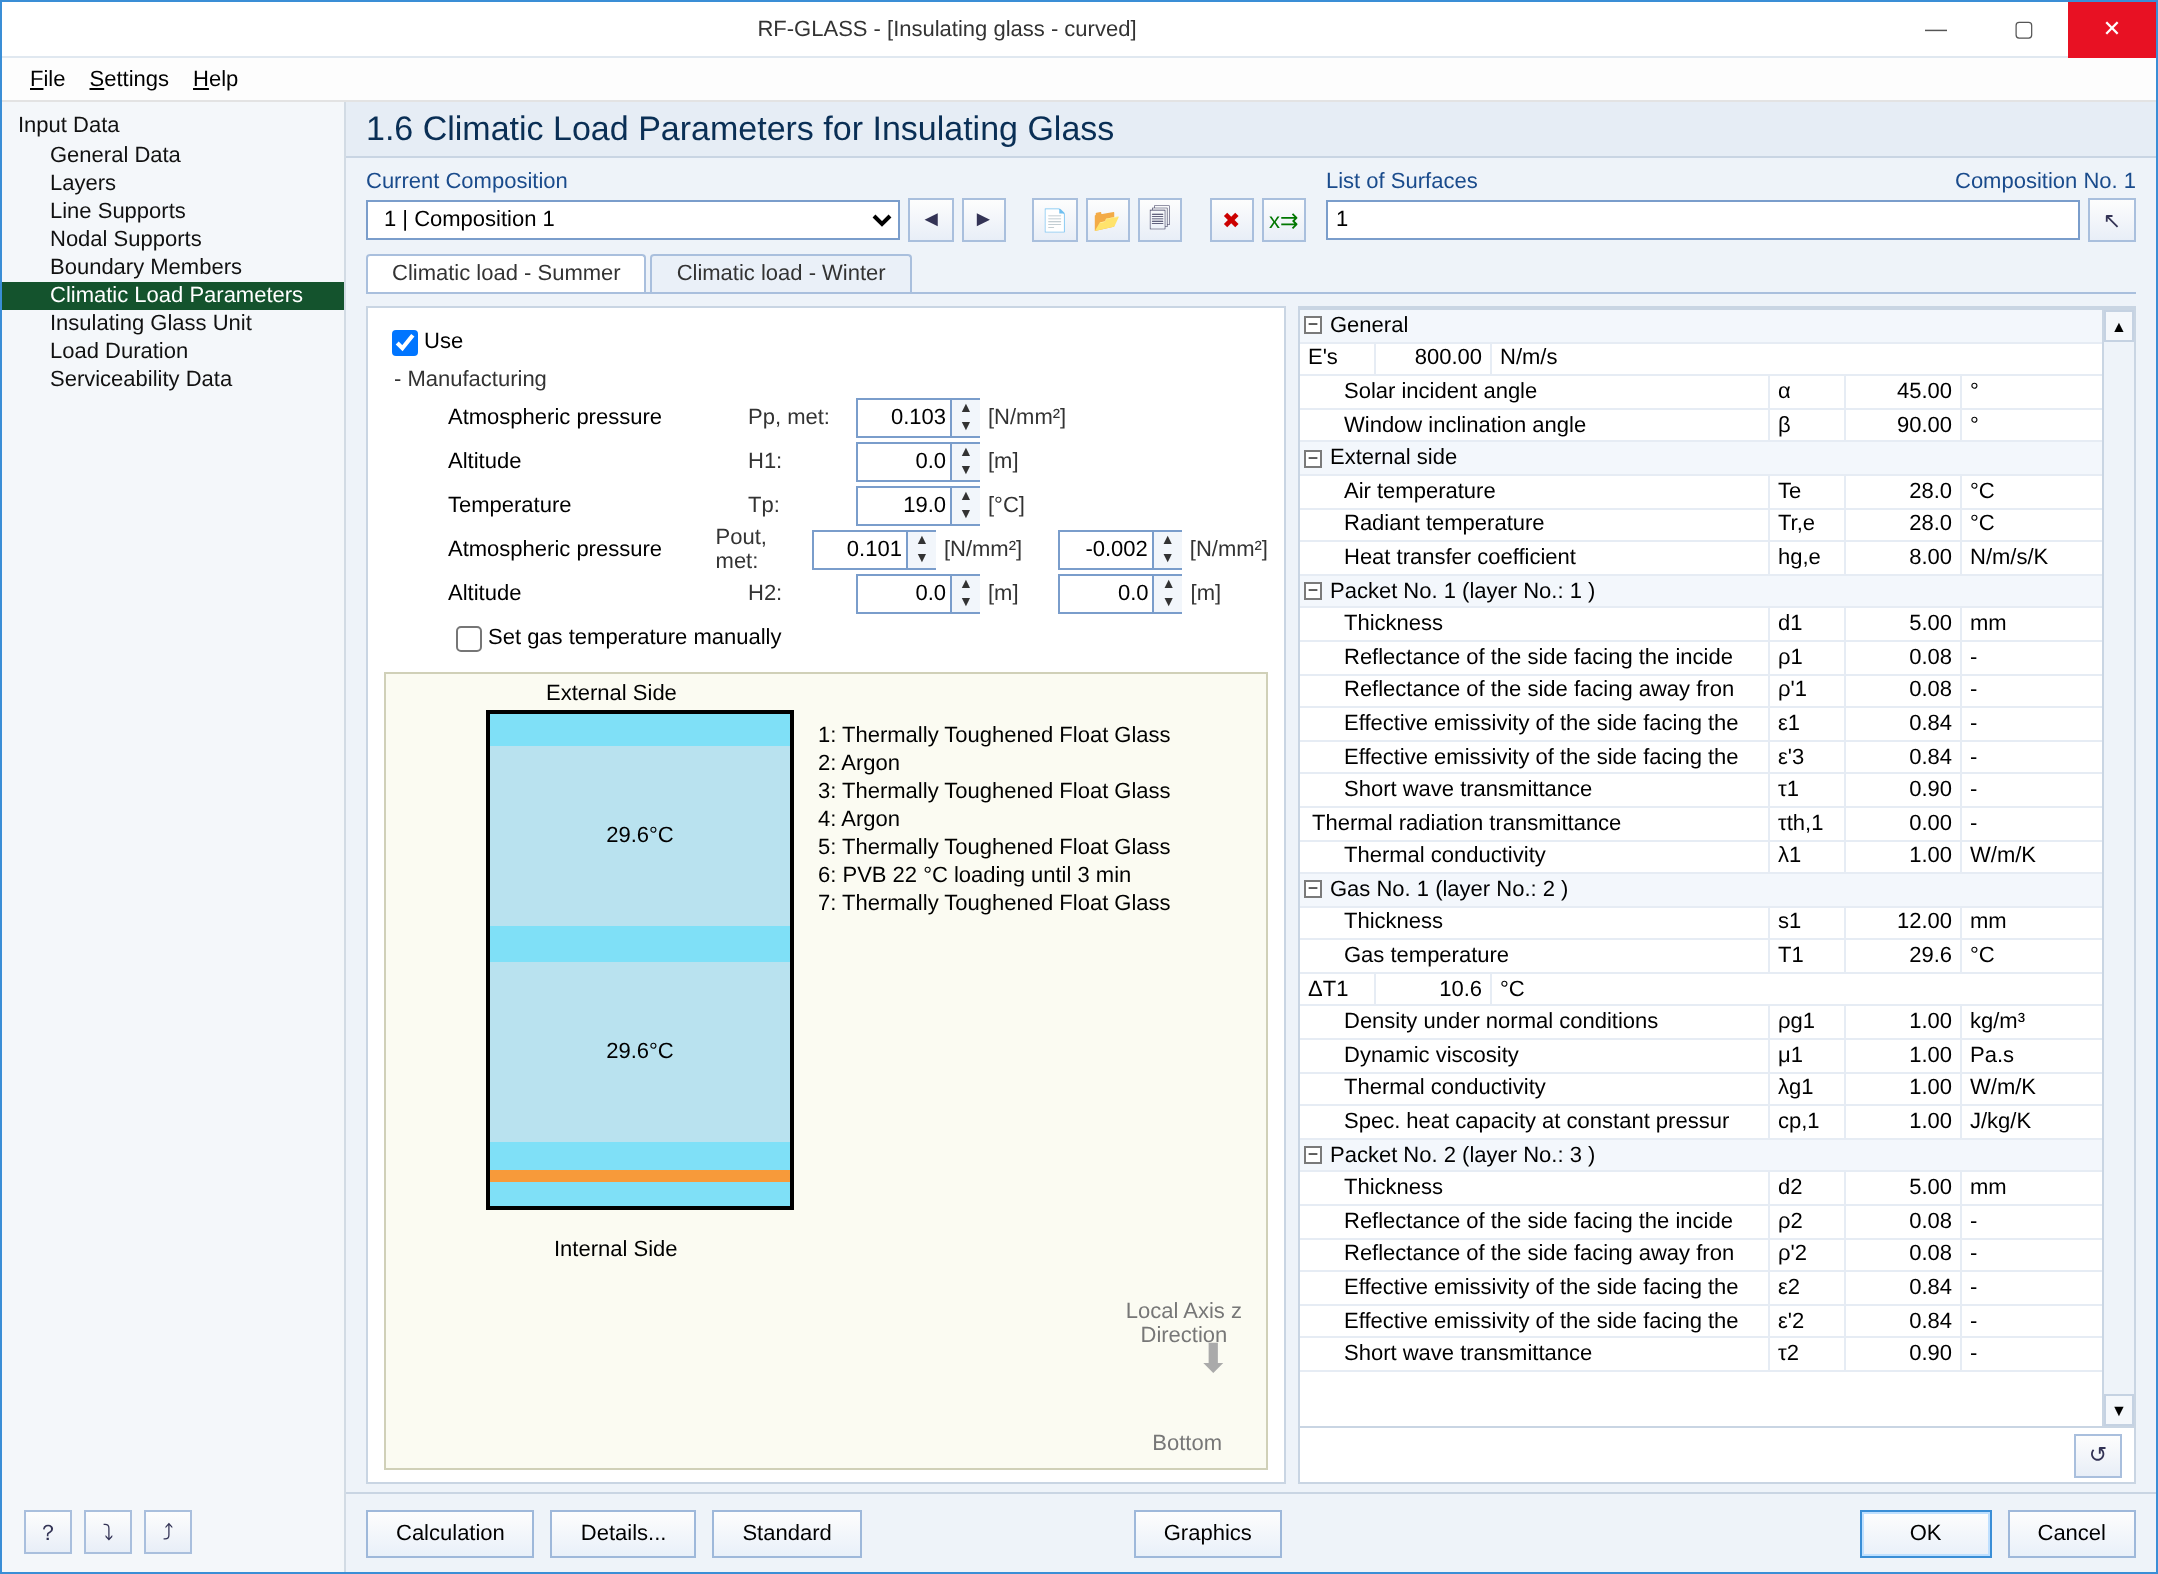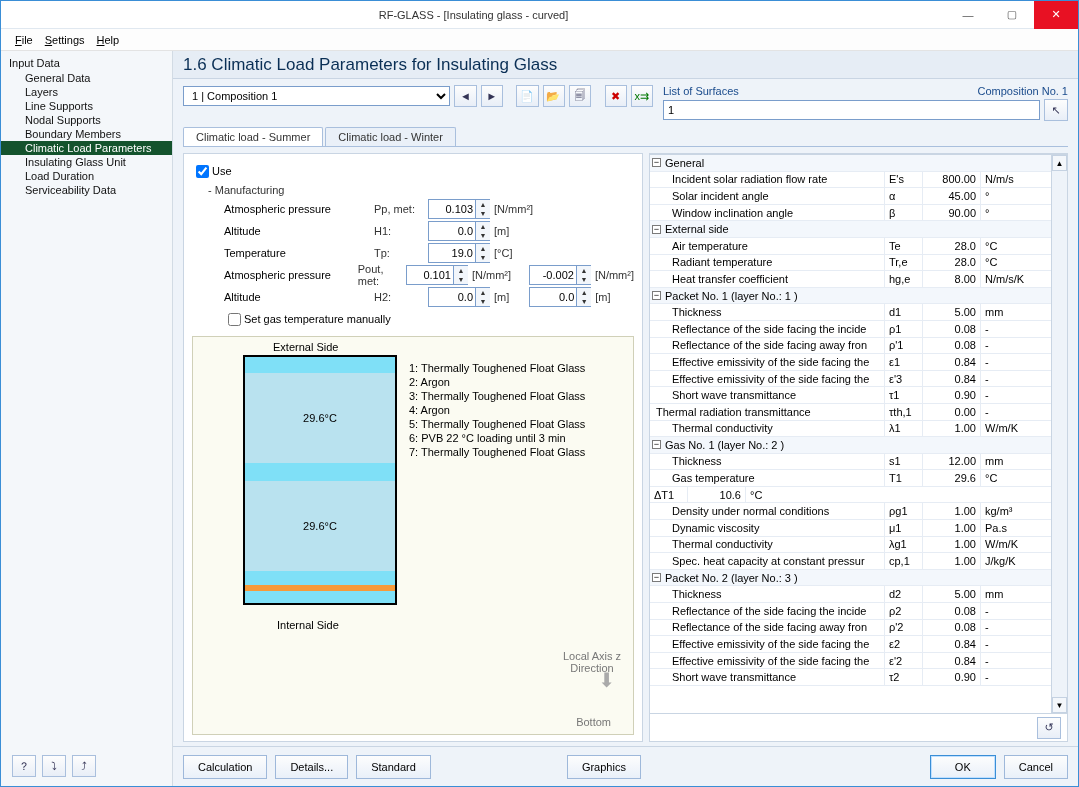--- a/index.html
+++ b/index.html
@@ -34,21 +34,21 @@
   .tab { padding:3px 12px; border:1px solid #a9bfdd; border-bottom:none; background:#eaf0f8; color:#333; margin-right:2px; border-radius:2px 2px 0 0;}
   .tab.active { background:#fff;}
   .content { flex:1; display:flex; gap:6px; padding:6px 10px 4px 10px; min-height:0;}
   .left { width:460px; background:#fff; border:1px solid #c9d5e3; padding:6px 8px; display:flex; flex-direction:column;}
   .right { flex:1; background:#fff; border:1px solid #c9d5e3; display:flex; flex-direction:column; min-height:0;}
   .lrow { display:flex; align-items:center; height:22px;}
   .llab { width:150px;}
   .lsym { width:54px; color:#333;}
   .unit { margin-left:4px; color:#333;}
   .sect { color:#333; margin:2px 0;}
-  .indent { margin-left:16px;}
+  .indent { margin-left:5px;}
   .diagram { flex:1; background:#fbfbf2; border:1px solid #d0d0b8; margin-top:6px; position:relative;}
   .proptable { flex:1; overflow:hidden; border-top:1px solid #c9d5e3; position:relative;}
   .pt-scroll { position:absolute; top:0; right:0; width:16px; bottom:0; background:#eef3f9; border-left:1px solid #c9d5e3;}
   .pt-scroll .up, .pt-scroll .dn { height:16px; background:#f4f7fb; border:1px solid #c5d2e2; display:flex; align-items:center; justify-content:center; font-size:8px;}
   .pt-scroll .dn { position:absolute; bottom:0; left:0; right:0;}
   .pt-row { display:flex; height:16.6px; border-bottom:1px solid #e6ecf4; font-size:11px;}
   .pt-row .k { width:235px; padding-left:6px; display:flex; align-items:center; white-space:nowrap; overflow:hidden; border-right:1px solid #e6ecf4;}
   .pt-row .s { width:38px; border-right:1px solid #e6ecf4; padding:0 4px; display:flex; align-items:center;}
   .pt-row .v { width:58px; border-right:1px solid #e6ecf4; padding:0 4px; display:flex; align-items:center; justify-content:flex-end;}
   .pt-row .u { flex:1; padding:0 4px; display:flex; align-items:center;}
@@ -90,20 +90,21 @@
       <div class="item">Load Duration</div>
       <div class="item">Serviceability Data</div>
       <div style="flex:1"></div>
     </div>
 
     <div class="main">
       <div class="hdr">1.6 Climatic Load Parameters for Insulating Glass</div>
 
       <div class="upper">
         <div class="grpcol" style="width:470px;">
+          <div class="grplabel">Current Composition</div>
           <div class="row">
             <select style="width:290px">
               <option>1 | Composition 1</option>
             </select>
             <div class="iconbtn">◄</div>
             <div class="iconbtn">►</div>
             <div style="width:6px"></div>
             <div class="iconbtn">📄</div>
             <div class="iconbtn">📂</div>
             <div class="iconbtn">🗐</div>
@@ -254,21 +255,20 @@
 
         <div class="right">
           <div class="proptable" id="proptable">
             <div class="pt-row hd">
                 <div class="k" style="flex:1;border-right:none;">
                   <span class="minus">−</span>
                   <span class="cat">General</span>
                 </div>
               </div>
               <div class="pt-row">
-                <div class="k" style="padding-left:22px;">Incident solar radiation flow rate</div>
                 <div class="s">E's</div>
                 <div class="v">800.00</div>
                 <div class="u">N/m/s</div>
               </div>
               <div class="pt-row">
                 <div class="k" style="padding-left:22px;">Solar incident angle</div>
                 <div class="s">α</div>
                 <div class="v">45.00</div>
                 <div class="u">°</div>
               </div>

